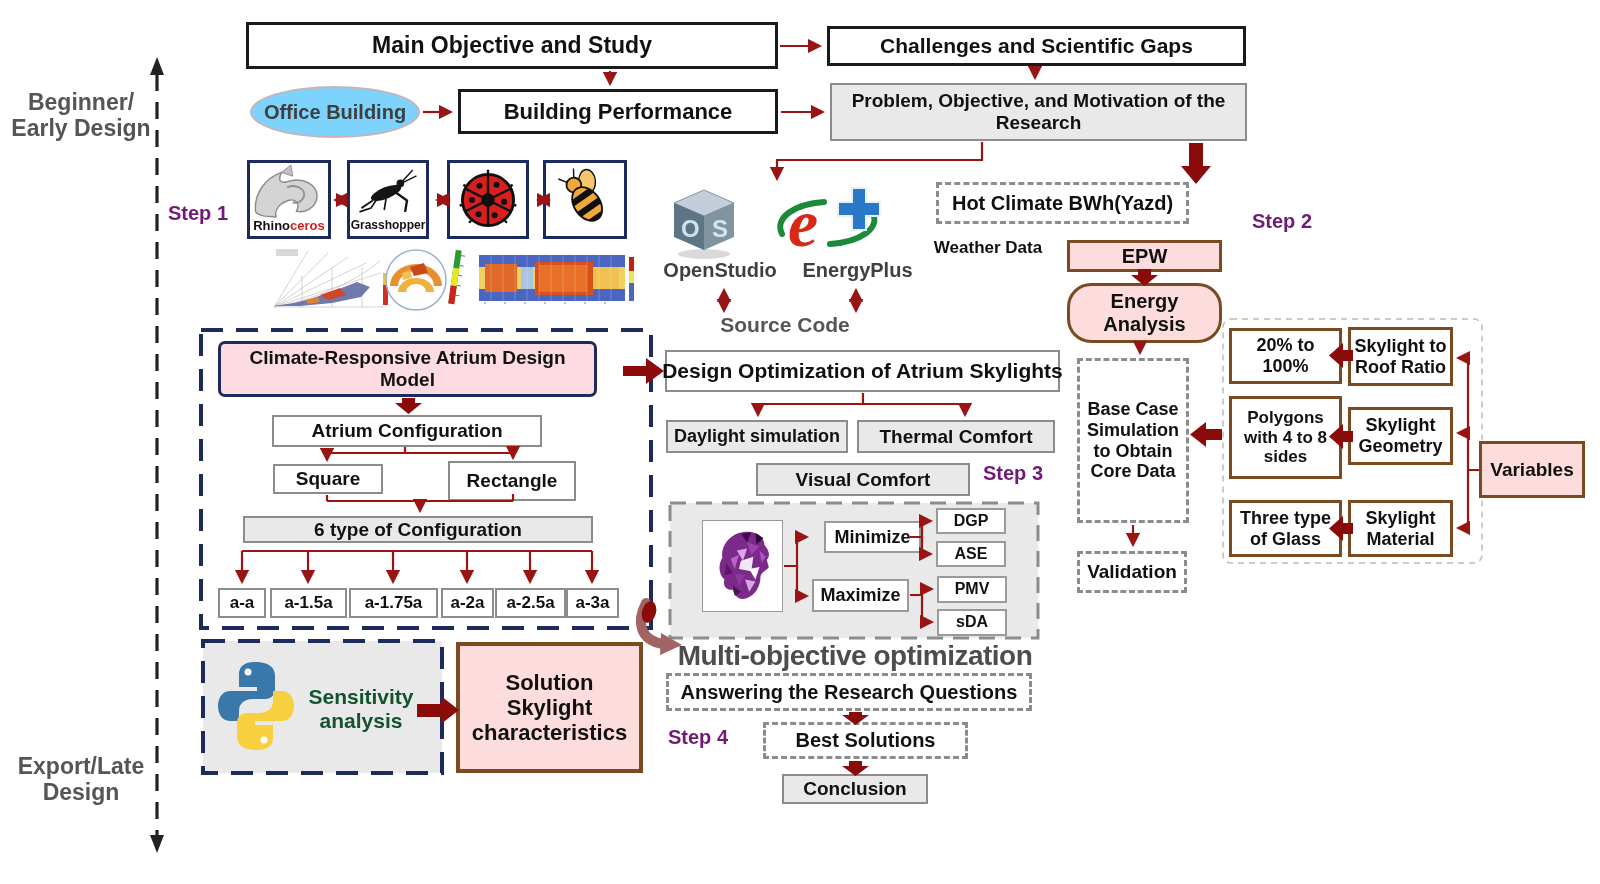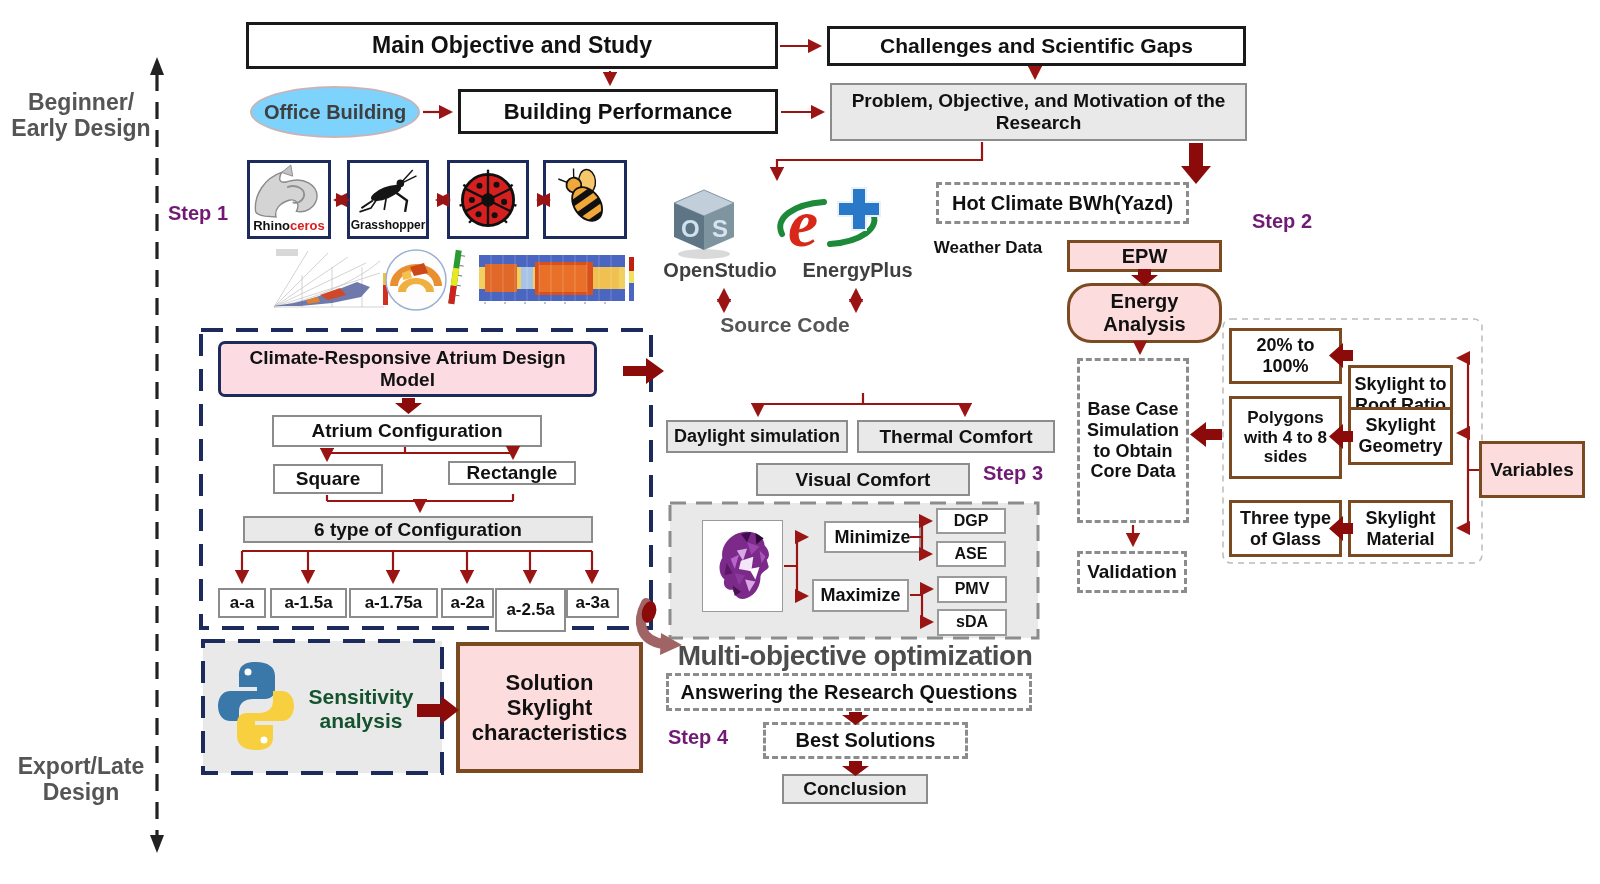--- a/index.html
+++ b/index.html
@@ -221,48 +221,49 @@
   <div class="box z1" style="left:700px;top:312px;width:170px;height:26px;font-size:21px;color:#555;">Source Code</div>
 
   <div class="box dashedgray z1" style="left:936px;top:182px;width:253px;height:42px;font-size:20px;">Hot Climate BWh(Yazd)</div>
   <div class="box z1" style="left:928px;top:236px;width:120px;height:24px;font-size:17px;">Weather Data</div>
   <div class="box pinkbrown z1" style="left:1067px;top:240px;width:155px;height:32px;font-size:20px;">EPW</div>
   <div class="box pinkbrown z1" style="left:1067px;top:283px;width:155px;height:60px;font-size:20px;padding:0 28px;border-radius:24px;">Energy Analysis</div>
   <div class="box dashedgray z1" style="left:1077px;top:358px;width:112px;height:165px;font-size:18px;padding:0 4px;">Base Case Simulation to Obtain Core Data</div>
   <div class="box dashedgray z1" style="left:1077px;top:551px;width:110px;height:42px;font-size:19px;">Validation</div>
 
   <div class="box whitebrown z1" style="left:1229px;top:328px;width:113px;height:56px;font-size:18px;">20% to 100%</div>
-  <div class="box whitebrown z1" style="left:1348px;top:327px;width:105px;height:59px;font-size:18px;margin-top:38px;">Skylight to Roof Ratio</div>
+  <div class="box whitebrown z1" style="left:1348px;top:327px;width:105px;height:59px;font-size:18px;">Skylight to Roof Ratio</div>
   <div class="box whitebrown z1" style="left:1229px;top:396px;width:113px;height:83px;font-size:17px;">Polygons with 4 to 8 sides</div>
   <div class="box whitebrown z1" style="left:1348px;top:407px;width:105px;height:58px;font-size:18px;">Skylight Geometry</div>
   <div class="box whitebrown z1" style="left:1229px;top:500px;width:113px;height:57px;font-size:18px;">Three type of Glass</div>
   <div class="box whitebrown z1" style="left:1348px;top:500px;width:105px;height:57px;font-size:18px;">Skylight Material</div>
   <div class="box pinkbrown z1" style="left:1479px;top:441px;width:106px;height:57px;font-size:19px;">Variables</div>
 
   <div class="box z1" style="left:218px;top:341px;width:379px;height:56px;background:#fcdce2;border:3px solid #1c2a5c;border-radius:7px;font-size:19px;padding:0 16px;">Climate-Responsive Atrium Design Model</div>
   <div class="box white-gray z1" style="left:272px;top:415px;width:270px;height:32px;font-size:19px;">Atrium Configuration</div>
   <div class="box white-gray z1" style="left:273px;top:464px;width:110px;height:30px;font-size:19px;">Square</div>
-  <div class="box white-gray z1" style="left:448px;top:461px;width:128px;height:24px;font-size:19px;">Rectangle</div>
+  <div class="box white-gray z1" style="left:448px;top:461px;width:128px;height:40px;font-size:19px;">Rectangle</div>
   <div class="box grayfill z1" style="left:243px;top:516px;width:350px;height:27px;font-size:19px;">6 type of Configuration</div>
   <div class="box white-gray z1" style="left:218px;top:588px;width:48px;height:30px;font-size:17px;">a-a</div>
   <div class="box white-gray z1" style="left:270px;top:588px;width:77px;height:30px;font-size:17px;">a-1.5a</div>
   <div class="box white-gray z1" style="left:349px;top:588px;width:89px;height:30px;font-size:17px;">a-1.75a</div>
   <div class="box white-gray z1" style="left:441px;top:588px;width:53px;height:30px;font-size:17px;">a-2a</div>
-  <div class="box white-gray z1" style="left:495px;top:588px;width:71px;height:44px;font-size:17px;">a-2.5a</div>
+  <div class="box white-gray z1" style="left:495px;top:588px;width:71px;height:30px;font-size:17px;">a-2.5a</div>
   <div class="box white-gray z1" style="left:566px;top:588px;width:53px;height:30px;font-size:17px;">a-3a</div>
 
   <svg class="abs z1" style="left:212px;top:656px;" width="88" height="100" viewBox="0 0 88 96">
     <path d="M44,4 C26,4 27,14 27,20 L27,29 L45,29 L45,33 L18,33 C9,33 6,42 6,48 C6,54 9,63 18,63 L27,63 L27,53 C27,45 33,41 41,41 L53,41 C59,41 63,37 63,31 L63,18 C63,9 56,4 44,4 Z" fill="#3b78aa"></path>
     <circle cx="36" cy="14" r="3.5" fill="#fff"></circle>
     <path d="M44,92 C62,92 61,82 61,76 L61,67 L43,67 L43,63 L70,63 C79,63 82,54 82,48 C82,42 79,33 70,33 L61,33 L61,43 C61,51 55,55 47,55 L35,55 C29,55 25,59 25,65 L25,78 C25,87 32,92 44,92 Z" fill="#f7cf3f"></path>
     <circle cx="52" cy="82" r="3.5" fill="#fff"></circle>
   </svg>
   <div class="box z1" style="left:296px;top:680px;width:130px;height:58px;font-size:21px;color:#14532d;">Sensitivity analysis</div>
   <div class="box z1" style="left:456px;top:642px;width:187px;height:131px;background:#fcdcdc;border:4px solid #7c4a21;font-size:22px;padding:0 6px;">Solution Skylight characteristics</div>
 
+  <div class="box white-gray z1" style="left:665px;top:350px;width:395px;height:42px;font-size:21px;white-space:nowrap;">Design Optimization of Atrium Skylights</div>
   <div class="box grayfill z1" style="left:666px;top:420px;width:182px;height:33px;font-size:18px;">Daylight simulation</div>
   <div class="box grayfill z1" style="left:857px;top:420px;width:198px;height:33px;font-size:19px;">Thermal Comfort</div>
   <div class="box grayfill z1" style="left:756px;top:463px;width:214px;height:33px;font-size:19px;">Visual Comfort</div>
 
   <div class="box z1" style="left:702px;top:520px;width:81px;height:92px;background:#fff;border:1.5px solid #9a9a9a;">
     <svg width="66" height="78" viewBox="0 0 64 74">
       <path d="M28,5 C42,1 52,7 53,17 C57,21 59,27 55,31 L57,38 C55,42 50,42 49,47 C49,57 44,65 36,68 C28,71 24,66 22,60 C16,61 12,56 14,50 C8,45 8,35 12,29 C10,19 18,8 28,5 Z" fill="#7b2a8a"></path>
       <polygon points="30,6 40,4 36,14" fill="#3f0d4d"></polygon>
       <polygon points="44,5 52,10 45,16" fill="#2d0838"></polygon>
       <polygon points="36,14 48,18 40,26" fill="#9c44ae"></polygon>

